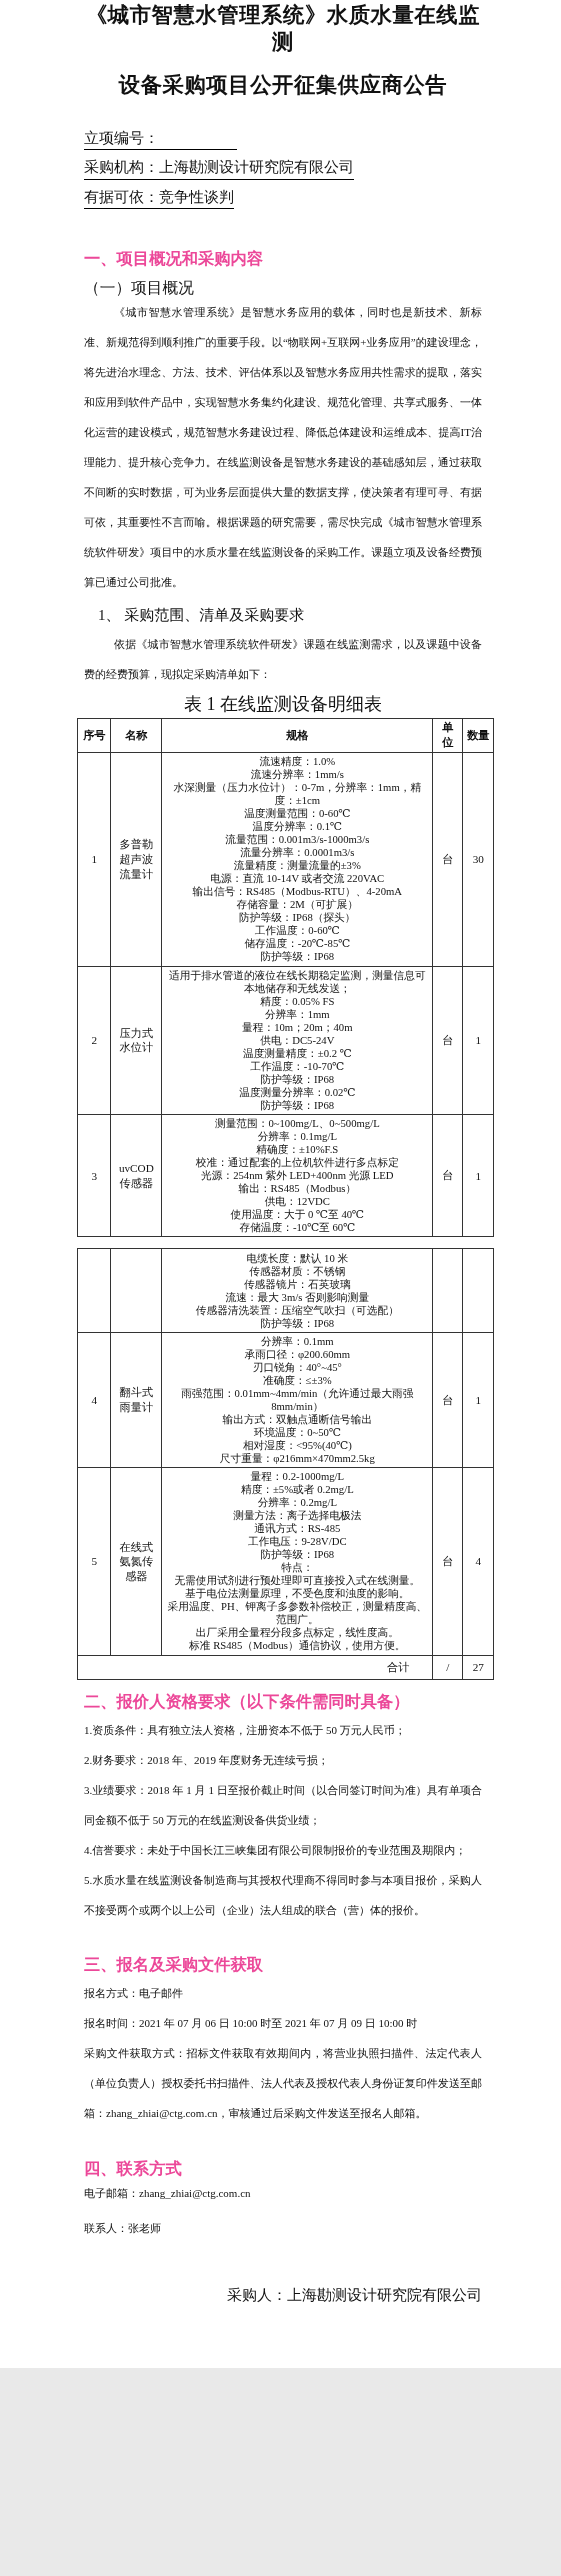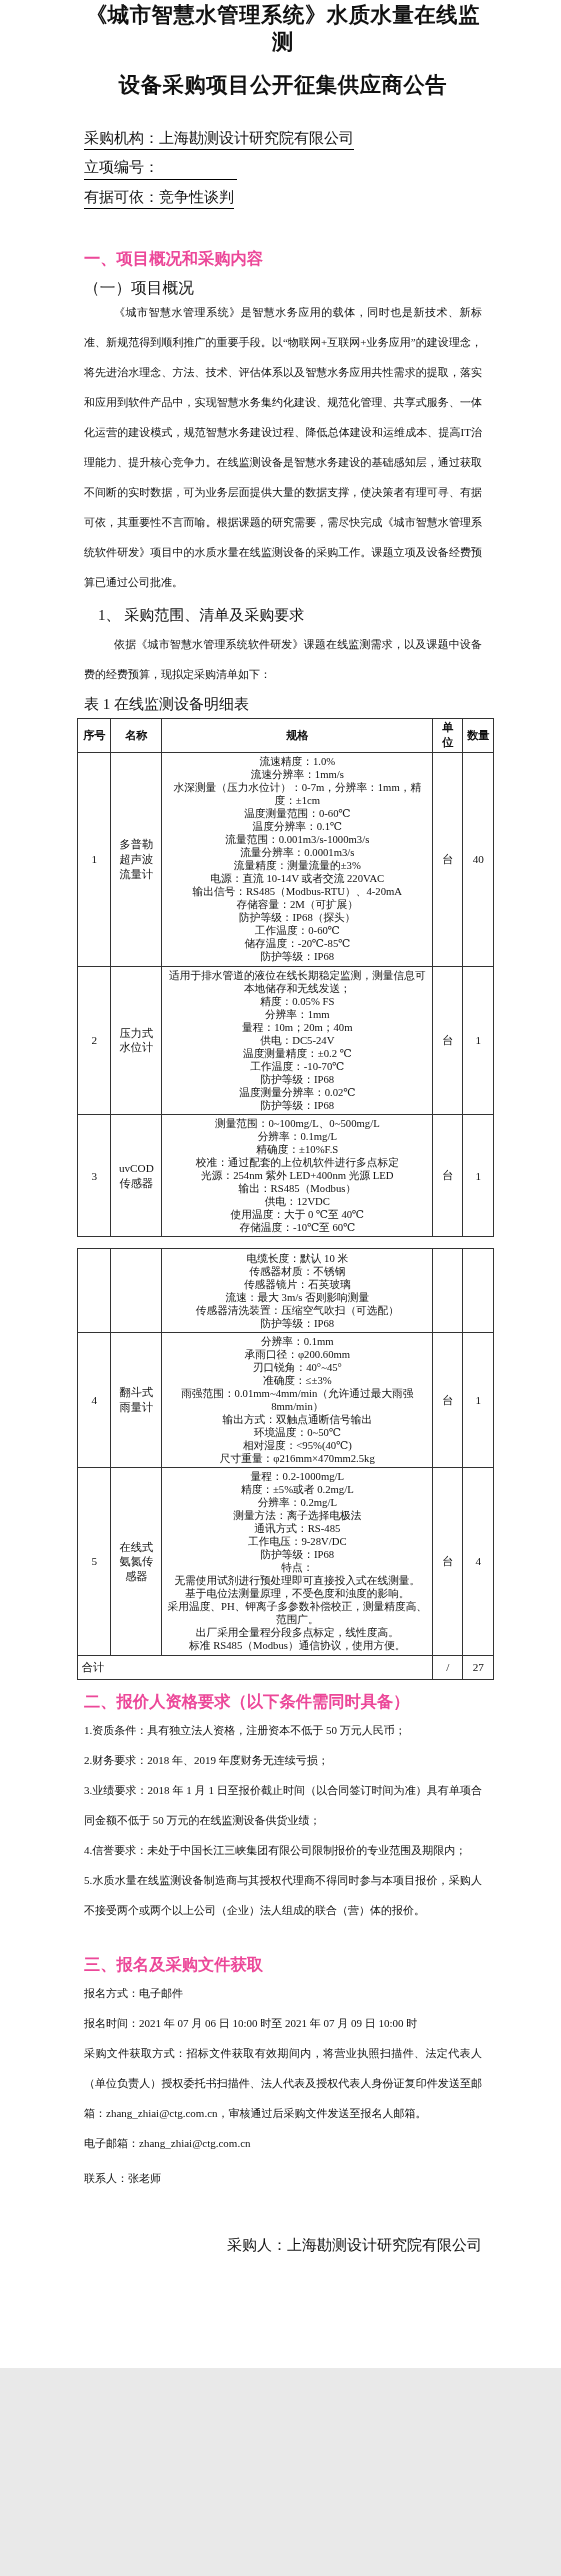--- a/index.html
+++ b/index.html
@@ -37,66 +37,66 @@
   .para{
     font-size:11px;line-height:30px;text-align:justify;
     margin:0;
   }
   .indent{text-indent:30px;}
   .para-1{margin-top:0.6px;}
   .para-2{margin-top:3.4px;}
   .list-item{margin-top:9px;font-size:15px;line-height:19px;padding-left:14px;}
 
   .table-caption{
-    font-size:15px;line-height:18px;margin-top:6.2px;
+    text-align:center;font-size:18px;line-height:18px;margin-top:6.2px;
   }
 
   table.spec-table{
     border-collapse:collapse;table-layout:fixed;
     width:416px;margin-left:-6.7px;
     font-size:10.7px;color:#111;
   }
   table.tA{margin-top:5px;}
   table.tB{margin-top:11.2px;}
   .spec-table td,.spec-table th{
     border:0.6px solid #333;vertical-align:middle;
     padding:1.7px 3.4px;word-wrap:break-word;
   }
   .spec-table th{font-size:11.2px;font-weight:700;text-align:center;height:14.6px;}
   td.c{text-align:center;font-size:11.2px;}
   td.specs{
     white-space:pre-line;line-height:13px;text-align:center;padding:2.2px 4.5px;
   }
   td.name{text-align:center;font-size:11.2px;line-height:14.6px;}
   tr.total-row td{height:20px;font-size:11.2px;}
-  td.total-label{text-align:left;padding-right:15px;margin-top:18px;}
+  td.total-label{text-align:right;padding-right:23px;margin-top:18px;}
 
   .qual .para{margin-top:0;}
   .qual .para.first{margin-top:3.4px;}
   .sec3 .para.first{margin-top:4.5px;}
   .sec4 .para.first{margin-top:4.5px;}
 
   .footer{margin-top:38px;text-align:right;}
   .footer .f-line{font-size:15px;line-height:28px;}
 </style>
 </head>
 <body>
 
 <div class="page">
   <div class="content">
 
     <div class="doc-title">《城市智慧水管理系统》水质水量在线监测</div>
     <div class="doc-title second">设备采购项目公开征集供应商公告</div>
 
     <div class="info">
       <div class="info-line">
-        <span class="u">采购机构：上海勘测设计研究院有限公司</span>
+        <span class="u u-min">立项编号：</span>
       </div>
       <div class="info-line">
-        <span class="u u-min">立项编号：</span>
+        <span class="u">采购机构：上海勘测设计研究院有限公司</span>
       </div>
       <div class="info-line">
         <span class="u">有据可依：竞争性谈判</span>
       </div>
     </div>
 
     <div class="sec-heading h1">一、项目概况和采购内容</div>
 
     <div class="sub-heading sub-1">（一）项目概况</div>
     <p class="para indent para-1">《城市智慧水管理系统》是智慧水务应用的载体，同时也是新技术、新标准、新规范得到顺利推广的重要手段。以“物联网+互联网+业务应用”的建设理念，将先进治水理念、方法、技术、评估体系以及智慧水务应用共性需求的提取，落实和应用到软件产品中，实现智慧水务集约化建设、规范化管理、共享式服务、一体化运营的建设模式，规范智慧水务建设过程、降低总体建设和运维成本、提高IT治理能力、提升核心竞争力。在线监测设备是智慧水务建设的基础感知层，通过获取不间断的实时数据，可为业务层面提供大量的数据支撑，使决策者有理可寻、有据可依，其重要性不言而喻。根据课题的研究需要，需尽快完成《城市智慧水管理系统软件研发》项目中的水质水量在线监测设备的采购工作。课题立项及设备经费预算已通过公司批准。</p>
@@ -134,21 +134,21 @@
 流量分辨率：0.0001m3/s
 流量精度：测量流量的±3%
 电源：直流 10-14V 或者交流 220VAC
 输出信号：RS485（Modbus-RTU）、4-20mA
 存储容量：2M（可扩展）
 防护等级：IP68（探头）
 工作温度：0-60℃
 储存温度：-20℃-85℃
 防护等级：IP68</td>
         <td class="c">台</td>
-        <td class="c">40</td>
+        <td class="c">30</td>
       </tr>
       <tr>
         <td class="c">2</td>
         <td class="name">压力式水位计</td>
         <td class="specs">适用于排水管道的液位在线长期稳定监测，测量信息可本地储存和无线发送；
 精度：0.05% FS
 分辨率：1mm
 量程：10m；20m；40m
 供电：DC5-24V
 温度测量精度：±0.2 ℃
@@ -249,20 +249,21 @@
       <p class="para">5.水质水量在线监测设备制造商与其授权代理商不得同时参与本项目报价，采购人不接受两个或两个以上公司（企业）法人组成的联合（营）体的报价。</p>
     </div>
 
     <div class="sec-heading h3">三、报名及采购文件获取</div>
     <div class="sec3">
       <p class="para first">报名方式：电子邮件</p>
       <p class="para">报名时间：2021 年 07 月 06 日 10:00 时至 2021 年 07 月 09 日 10:00 时</p>
       <p class="para">采购文件获取方式：招标文件获取有效期间内，将营业执照扫描件、法定代表人（单位负责人）授权委托书扫描件、法人代表及授权代表人身份证复印件发送至邮箱：zhang_zhiai@ctg.com.cn，审核通过后采购文件发送至报名人邮箱。</p>
     </div>
 
+    <div class="sec-heading h4">四、联系方式</div>
     <div class="sec4">
       <p class="para">电子邮箱：zhang_zhiai@ctg.com.cn</p>
       <p class="para first">联系人：张老师</p>
     </div>
 
     <div class="footer">
       <div class="f-line">采购人：上海勘测设计研究院有限公司</div>
 
     </div>
 

